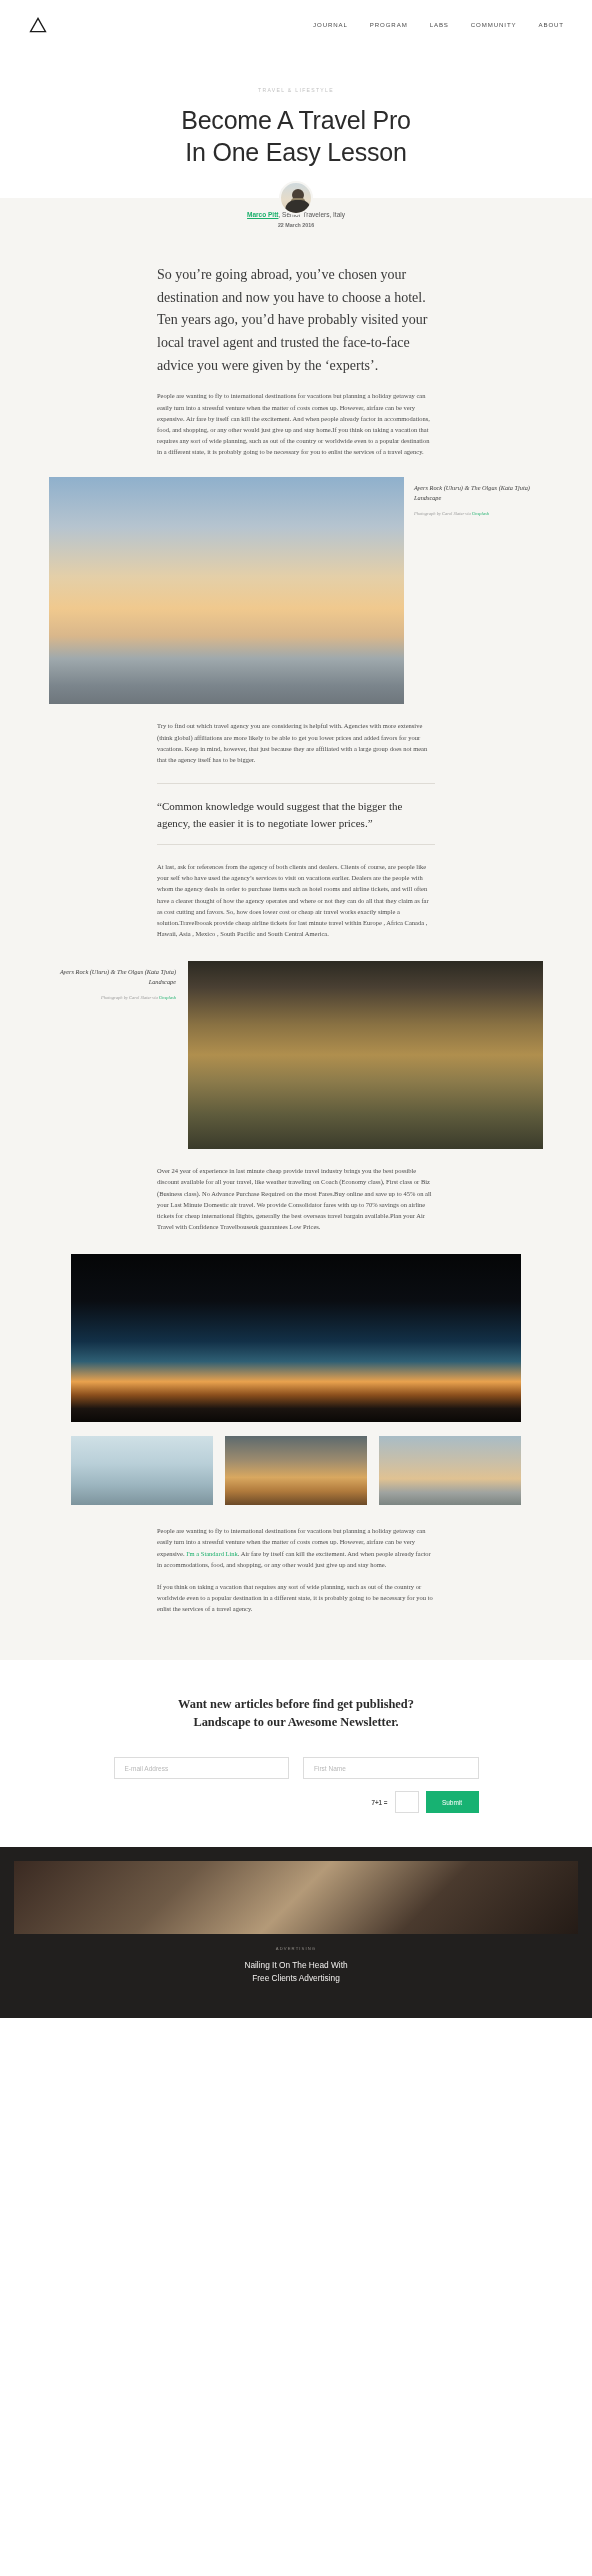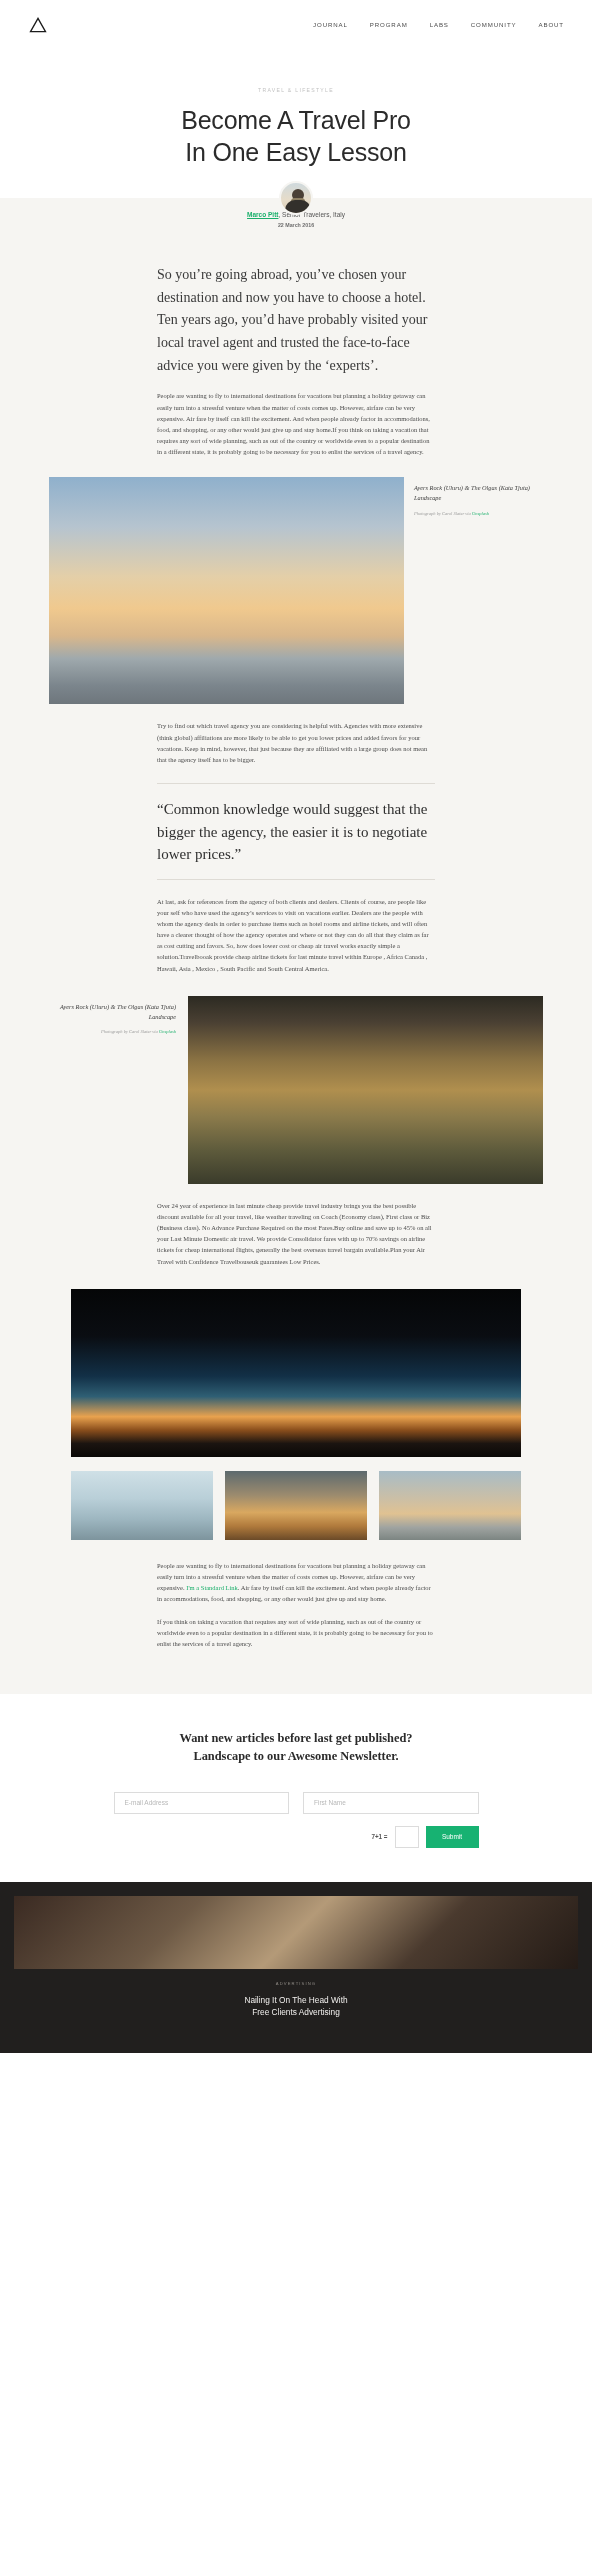--- a/index.html
+++ b/index.html
@@ -193,21 +193,21 @@
   .thumb-3 { background: linear-gradient(180deg,#a8bcc6 0%,#cbbfa6 40%,#e0c292 62%,#9fa3a0 82%,#7c8582 100%); }
 
   
   .pullquote {
     width: 278px; margin: 18px auto 16px;
     border-top: 1px solid #dedbd5;
     border-bottom: 1px solid #dedbd5;
     padding: 14px 0 13px;
   }
   .pullquote p {
-    font-size: 15px;
+    font-size: 11px;
     line-height: 1.5;
     color: #2f2f2f;
   }
 
   
   .newsletter {
     background: #ffffff;
     padding: 36px 0 34px;
     text-align: center;
   }
@@ -373,21 +373,21 @@
 
   <div class="col">
     <p class="para"><span>People are wanting to fly to international destinations for vacations but planning a holiday getaway can easily turn into a stressful venture when the matter of costs comes up. However, airfare can be very expensive. </span><a href="#">I'm a Standard Link</a><span>. Air fare by itself can kill the excitement. And when people already factor in accommodations, food, and shopping, or any other would just give up and stay home.</span></p>
     <p class="para">If you think on taking a vacation that requires any sort of wide planning, such as out of the country or worldwide even to a popular destination in a different state, it is probably going to be necessary for you to enlist the services of a travel agency.</p>
   </div>
 
 </div>
 
 <div class="newsletter">
   <h2 class="nl-title">
-    <span>Want new articles before last get published?</span>
+    <span>Want new articles before find get published?</span>
     <span class="l2">Landscape to our Awesome Newsletter.</span>
   </h2>
   <div class="nl-form">
     <div class="nl-row">
       <input class="nl-input" type="text" placeholder="E-mail Address" style="">
       <input class="nl-input" type="text" placeholder="First Name" style="">
     </div>
     <div class="nl-row2">
       <span class="captcha-label">7+1 =</span>
       <input class="captcha-input" type="text" style="">

